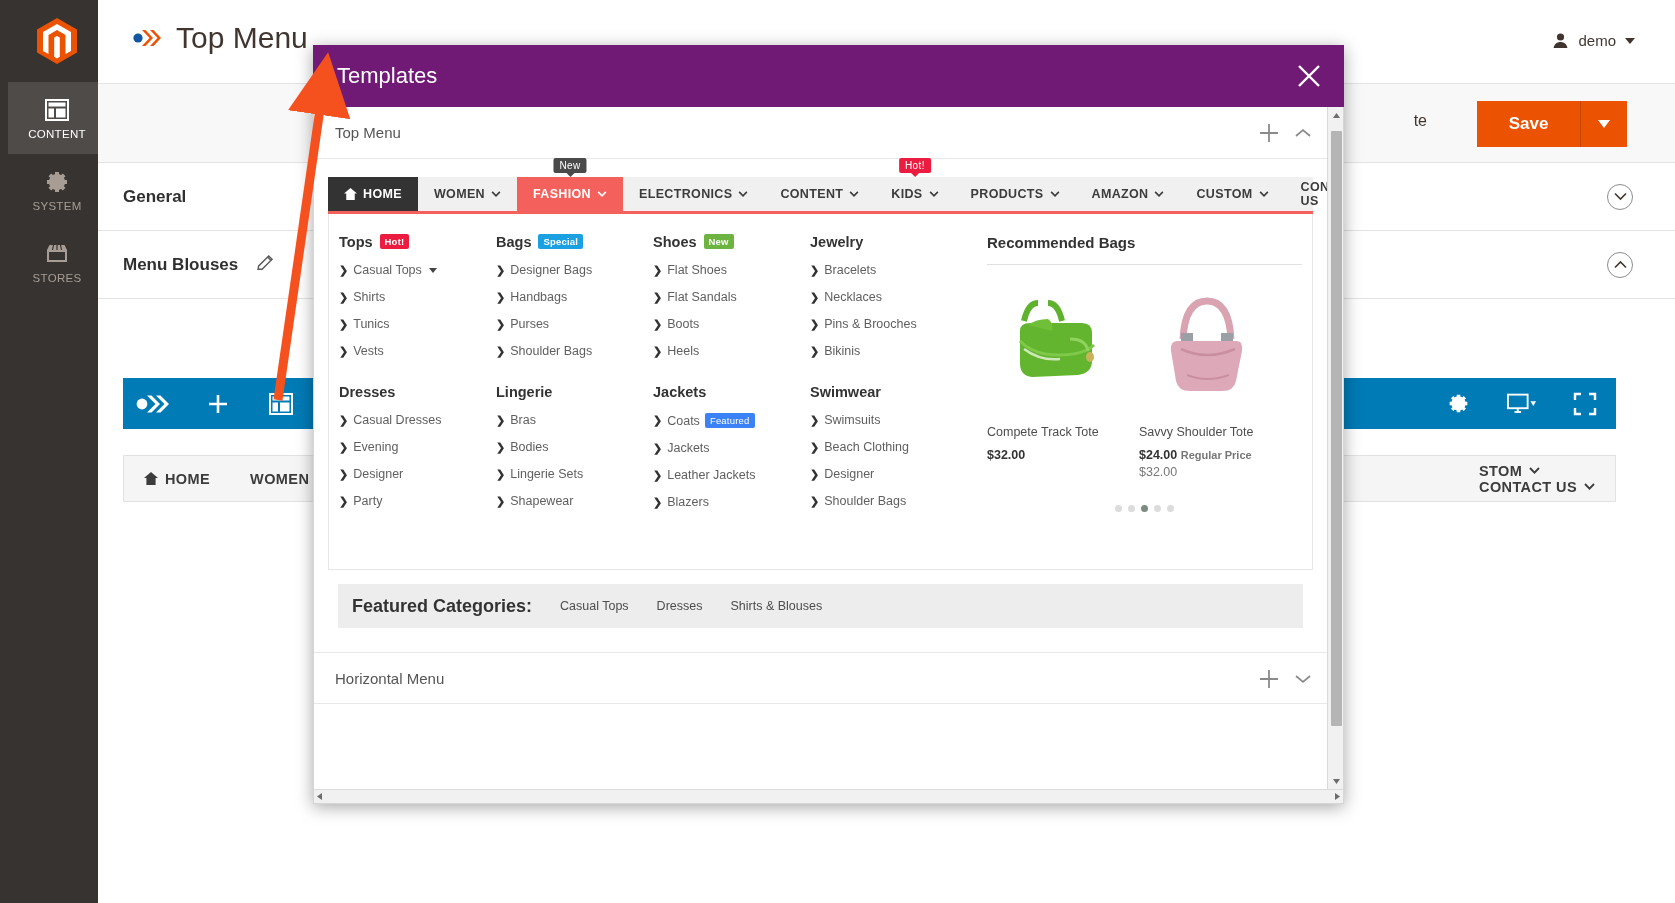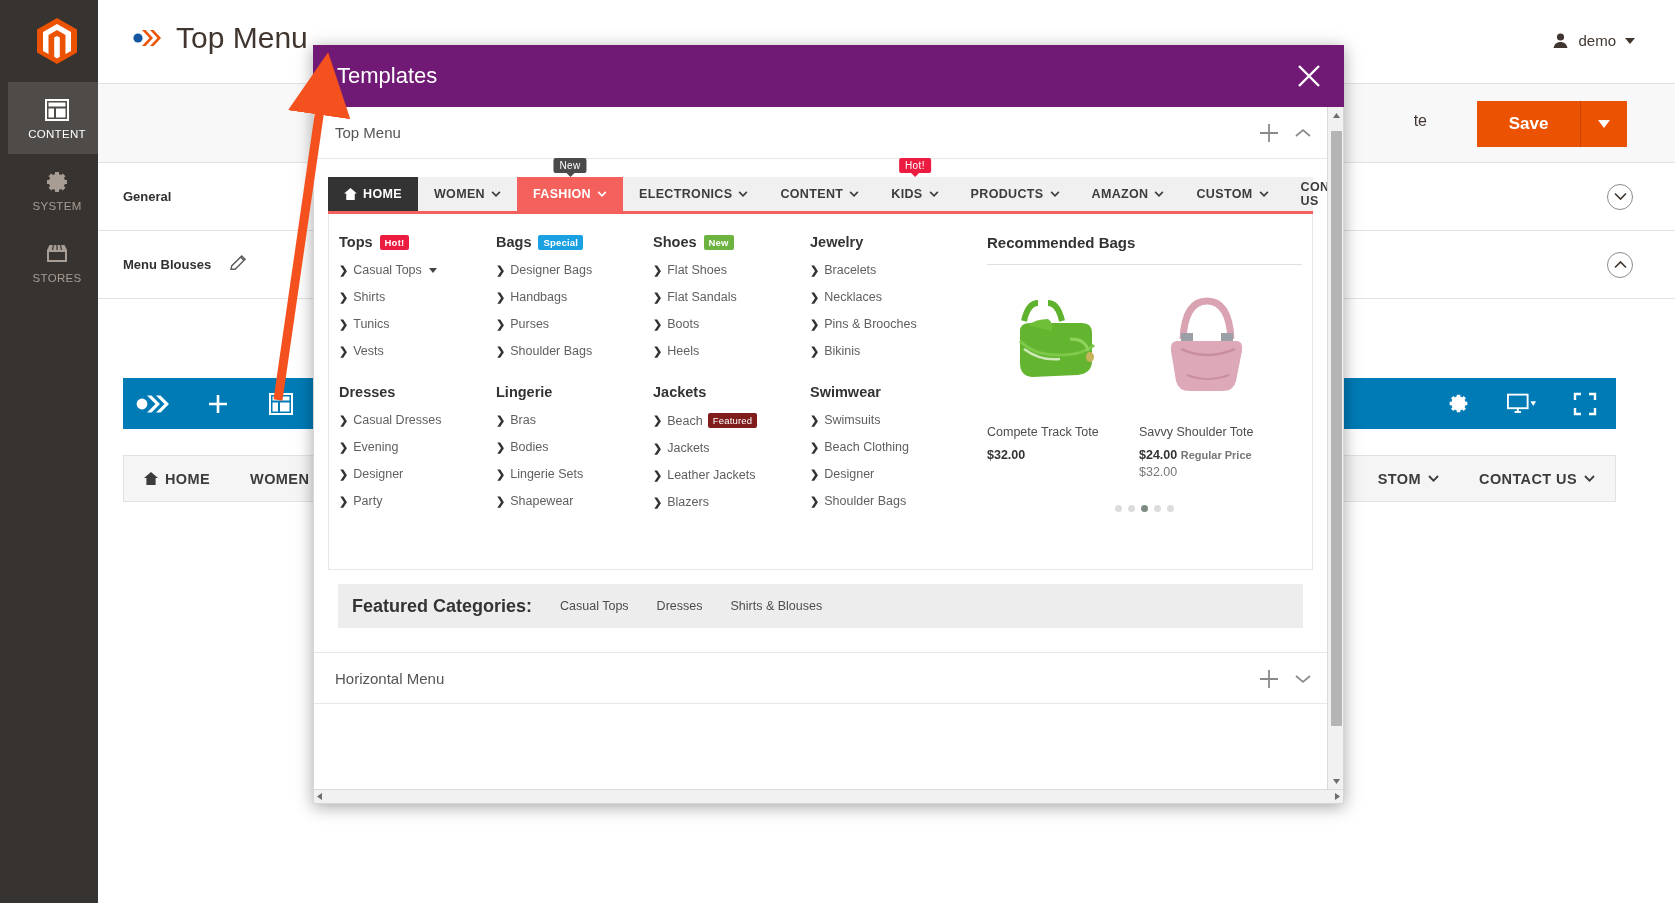--- a/index.html
+++ b/index.html
@@ -79,21 +79,21 @@
   .caret-wht {
     width: 0; height: 0; border-left: 6px solid transparent;
     border-right: 6px solid transparent; border-top: 8px solid #fff;
   }
 
   .sect-row {
     position: relative; height: 68px; border-bottom: 1px solid #e3e3e3;
     display: flex; align-items: center;
   }
   .sect-row .s-title {
-    margin-left: 25px; font-size: 13px; color: #303030; font-weight: 600;
+    margin-left: 25px; font-size: 17px; color: #303030; font-weight: 600;
   }
   .sect-row .s-edit { margin-left: 18px; }
   .circ-btn {
     position: absolute; right: 42px; top: 50%; transform: translateY(-50%);
     width: 26px; height: 26px; border: 1px solid #8c8c8c; border-radius: 50%;
     display: flex; align-items: center; justify-content: center; cursor: pointer;
   }
 
   .builder-toolbar {
     position: absolute; left: 25px; top: 378px;
@@ -110,21 +110,21 @@
   .front-nav {
     position: absolute; left: 25px; top: 455px;
     width: 1493px; height: 47px; background: #f5f5f5; border: 1px solid #e2e2e2;
     display: flex; align-items: center;
   }
   .fn-item {
     font-size: 14.5px; font-weight: 700; color: #3c3c3c;
     letter-spacing: .4px; padding: 0 20px;
     display: flex; align-items: center; gap: 7px; cursor: pointer;
   }
-  .fn-right { margin-left: auto; display: flex; }
+  .fn-right { margin-left: auto; display: flex; flex-direction: column; }
 
   
   .modal {
     position: absolute; left: 313px; top: 45px;
     width: 1031px; height: 759px; background: #fff;
     box-shadow: 0 3px 16px rgba(0,0,0,.35);
     display: flex; flex-direction: column;
   }
   .modal-head {
     height: 62px; background: #701a75; position: relative; flex: none;
@@ -191,21 +191,21 @@
 
   .mega {
     background: #fff; border: 1px solid #e6e6e6; border-top: none;
     display: flex; padding: 20px 10px 34px 10px; position: relative;
   }
   .mega-cols { display: flex; flex: 0 0 630px; flex-wrap: wrap; }
   .mcol { width: 157px; }
   .mgrp { margin-bottom: 26px; }
   .mgrp h4 {
     font-size: 14.5px; color: #333; font-weight: 700; margin-bottom: 13px;
-    display: flex; align-items: flex-end; gap: 7px;
+    display: flex; align-items: flex-start; gap: 7px;
   }
   .tag {
     font-size: 9.5px; font-weight: 700; color: #fff;
     padding: 2px 5px; border-radius: 2px; letter-spacing: .2px;
   }
   .mlink {
     font-size: 12.5px; color: #5f5f5f; margin-bottom: 13px;
     display: flex; align-items: center; gap: 5px; cursor: pointer;
   }
   .mlink .ar { font-size: 11px; color: #333; font-weight: 700; }
@@ -656,22 +656,22 @@
                       <span class="ar">❯</span>
                       <span>Heels</span>
                     </div>
                 </div>
                 <div class="mgrp">
                   <h4>
                     <span>Jackets</span>
                   </h4>
                   <div class="mlink">
                       <span class="ar">❯</span>
-                      <span>Beach</span>
-                      <span class="tag" style="background:#7f1d1d">Featured</span>
+                      <span>Coats</span>
+                      <span class="tag" style="background:#3b82f6">Featured</span>
                     </div>
                   <div class="mlink">
                       <span class="ar">❯</span>
                       <span>Jackets</span>
                     </div>
                   <div class="mlink">
                       <span class="ar">❯</span>
                       <span>Leather Jackets</span>
                     </div>
                   <div class="mlink">

